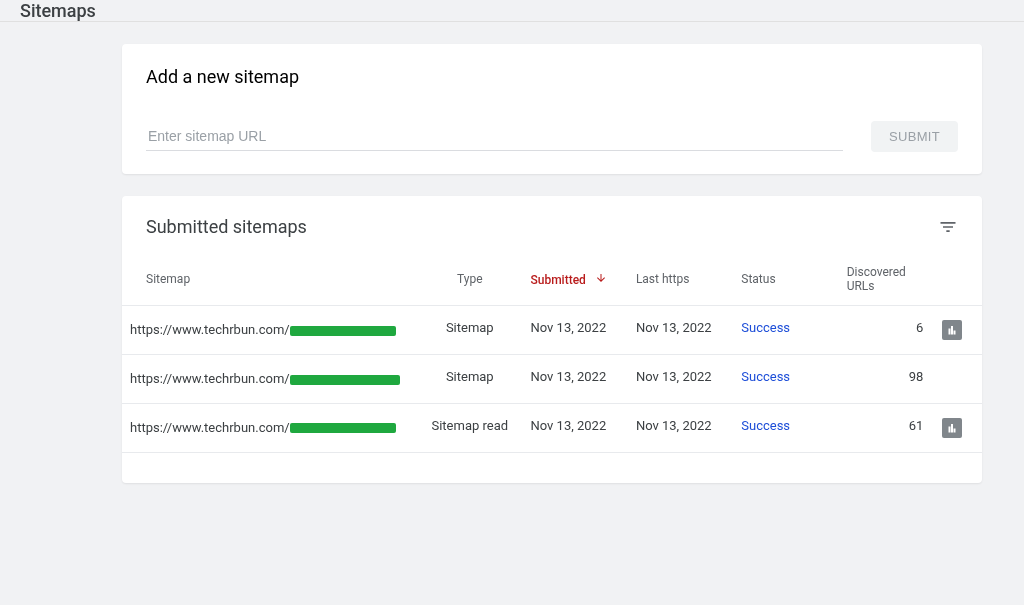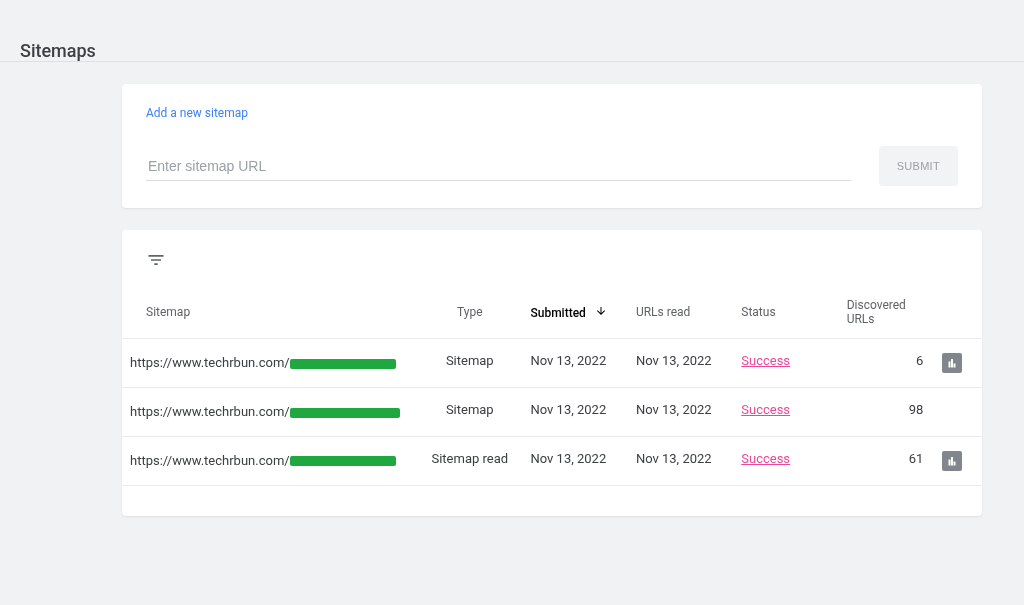--- a/index.html
+++ b/index.html
@@ -9,67 +9,66 @@
       color: #3c4043;
       font-size: 13px;
       width: 1024px;
       height: 605px;
       overflow: hidden;
     }
     .page-header {
       padding: 0 20px;
       border-bottom: 1px solid #e0e0e0;
       background: #f1f2f4;
-      margin-top: 40px;
     }
     .page-header h1 {
       font-size: 18px;
       font-weight: 500;
       color: #3c4043;
     }
     .content {
       padding: 22px 42px 0 122px;
     }
     .card {
       background: #fff;
       border-radius: 4px;
       box-shadow: 0 1px 2px rgba(0,0,0,0.08);
       margin-bottom: 22px;
     }
     .card-add {
       padding: 22px 24px 22px 24px;
     }
     .card-add h2 {
-      font-size: 12px;
+      font-size: 18px;
       font-weight: 400;
-      color: #3b82f6;
-      margin-bottom: 26px;
+      color: #000000;
+      margin-bottom: 34px;
     }
     .add-row {
       display: flex;
       align-items: center;
       gap: 28px;
     }
     .url-input {
       flex: 1;
       border: none;
       border-bottom: 1px solid #dadce0;
       padding: 6px 2px;
       font-size: 14px;
       outline: none;
       color: #3c4043;
     }
     .url-input::placeholder { color: #9aa0a6; }
     .submit-btn {
       background: #f1f3f4;
       border: none;
       color: #9aa0a6;
-      font-size: 11px;
+      font-size: 13px;
       font-weight: 500;
-      padding: 14px 18px;
+      padding: 8px 18px;
       border-radius: 4px;
       letter-spacing: 0.3px;
       cursor: pointer;
     }
     .card-list {
       padding: 20px 0 0 0;
     }
     .list-header {
       display: flex;
       justify-content: space-between;
@@ -94,38 +93,38 @@
     thead th {
       text-align: left;
       font-size: 12px;
       font-weight: 400;
       color: #5f6368;
       padding: 12px 8px;
       border-bottom: 1px solid #e8eaed;
     }
     thead th:first-child { padding-left: 24px; }
     thead th:last-child { padding-right: 24px; }
-    thead th.col-submitted { color: #000000; font-weight: 500; margin-left: 42px; }
+    thead th.col-submitted { color: #b91c1c; font-weight: 500; margin-left: 42px; }
     thead th.col-discovered { text-align: left; }
     thead th.col-action { width: 48px; }
     tbody td {
       padding: 14px 8px;
       border-bottom: 1px solid #e8eaed;
       font-size: 13px;
       color: #3c4043;
       vertical-align: top;
     }
     tbody td:first-child { }
     tbody td:last-child { padding-right: 18px; }
     .col-sitemap { width: 280px; }
     .col-type { width: 100px; text-align: center; }
     .col-submitted-td, .col-lastread, .col-status-td { width: 100px; }
     .col-discovered-td { text-align: right; width: 88px; }
     .col-action-td { width: 48px; text-align: center; }
-    .status-success { color: #ec4899; text-decoration: underline; }
+    .status-success { color: #1d4ed8; }
     .redacted {
       display: inline-block;
       background: #1fa83f;
       border-radius: 2px;
       height: 10px;
       vertical-align: middle;
       position: relative;
     }
     .redact-w1 { width: 106px; }
     .redact-w2 { width: 110px; }
@@ -174,41 +173,42 @@
   <div class="card card-add">
     <h2>Add a new sitemap</h2>
     <div class="add-row">
       <input class="url-input" type="text" placeholder="Enter sitemap URL" style="">
       <button class="submit-btn">SUBMIT</button>
     </div>
   </div>
 
   <div class="card card-list">
     <div class="list-header">
+      <h2>Submitted sitemaps</h2>
       <span class="filter-icon">
         <svg width="20" height="20" viewBox="0 0 24 24" fill="currentColor">
             <path d="M10 18h4v-2h-4v2zM3 6v2h18V6H3zm3 7h12v-2H6v2z"></path>
           </svg>
       </span>
     </div>
 
     <table>
       <thead>
         <tr>
           <th class="col-sitemap">Sitemap</th>
           <th class="col-type">Type</th>
           <th class="col-submitted">
             <span>Submitted</span>
             <span class="sort-arrow">
               <svg width="12" height="12" viewBox="0 0 24 24" fill="currentColor">
                   <path d="M20 12l-1.41-1.41L13 16.17V4h-2v12.17l-5.58-5.59L4 12l8 8 8-8z"></path>
                 </svg>
             </span>
           </th>
-          <th>URLs read</th>
+          <th>Last https</th>
           <th>Status</th>
           <th class="col-discovered">Discovered URLs</th>
           <th class="col-action"></th>
         </tr>
       </thead>
       <tbody id="table-body">
           <tr>
             <td class="col-sitemap">
               <div class="sitemap-url"><span>https://www.techrbun.com/</span><span class="redacted redact-w1"></span></div>
             </td>

